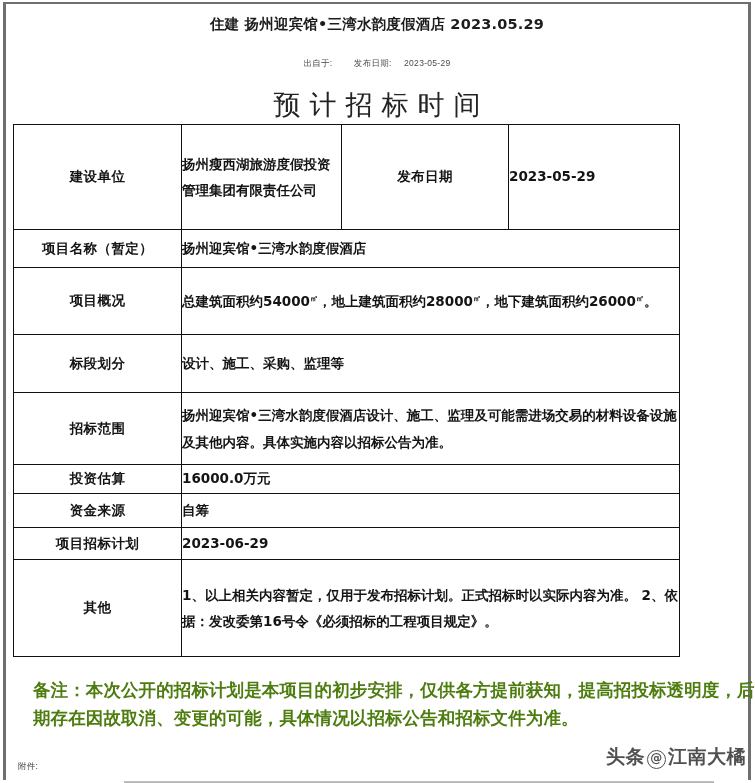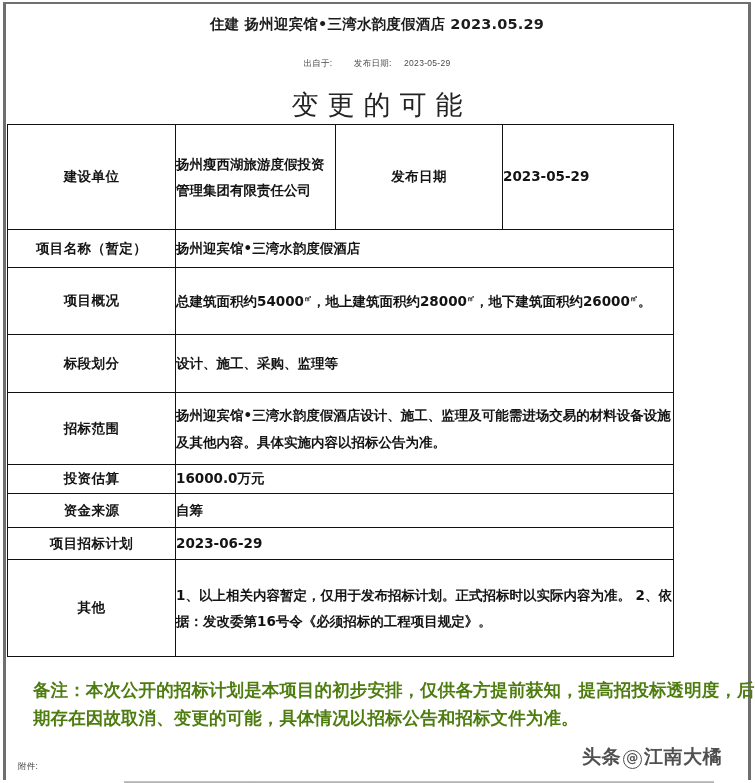--- a/index.html
+++ b/index.html
@@ -62,21 +62,21 @@
     font-size: 27px;
     letter-spacing: 9px;
     text-indent: 9px;
     color: #232323;
     font-weight: 400;
   }
 
   
   #plan-table {
     position: absolute;
-    left: 1px;
+    left: 7px;
     top: 120px;
     width: 666px;
     border-collapse: collapse;
     table-layout: fixed;
     border-radius: 24px;
   }
   #plan-table td {
     border: 1px solid #111;
     padding: 0;
     vertical-align: middle;
@@ -122,21 +122,21 @@
     left: 12px;
     top: 757px;
     font-size: 8.5px;
     color: #3d3d3d;
     letter-spacing: 0.3px;
   }
 
   
   #watermark {
     position: absolute;
-    right: 26px;
+    right: 2px;
     top: 740px;
     font-family: "DejaVu Sans", "Liberation Sans", sans-serif;
     font-size: 19px;
     font-weight: bold;
     color: #2a2a2a;
     opacity: 0.82;
     letter-spacing: 0.5px;
     white-space: nowrap;
   }
   #watermark .wm-at {
@@ -172,21 +172,21 @@
     <div id="header-title">住建 扬州迎宾馆•三湾水韵度假酒店 2023.05.29</div>
     <div id="header-meta">
       <span class="meta-seg">出自于:</span>
       <span class="meta-gap"></span>
       <span class="meta-seg">发布日期:</span>
       <span class="meta-gap-sm"></span>
       <span class="meta-seg">2023-05-29</span>
     </div>
   </div>
 
-  <div id="doc-title">变更的可能</div>
+  <div id="doc-title">预计招标时间</div>
 
   <table id="plan-table">
     <colgroup>
       <col class="col-a">
         <col class="col-b">
         <col class="col-c">
         <col class="col-d">
     </colgroup>
     <tbody>
       <tr style="height:105px;">

